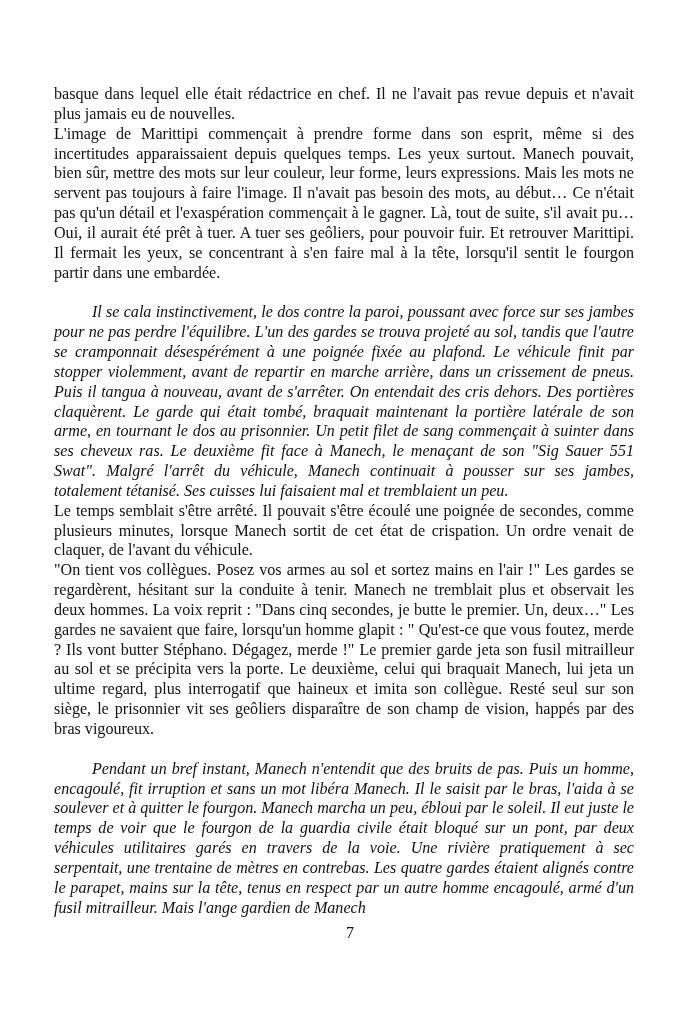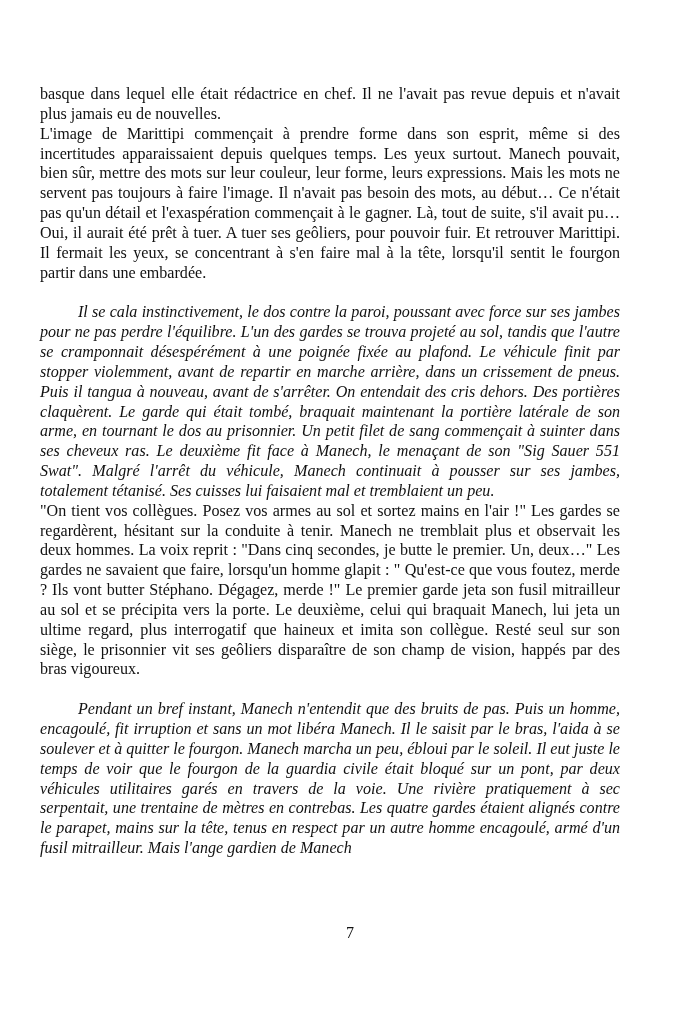--- a/index.html
+++ b/index.html
@@ -1,19 +1,19 @@
 <!DOCTYPE html>
 <html><head>
   <meta charset="utf-8">
   <style>
     html, body { margin: 0; padding: 0; background: #ffffff; }
     body { width: 700px; height: 1028px; position: relative; overflow: hidden; }
     .page {
       position: absolute;
-      left: 40px;
+      left: 54px;
       top: 84px;
       width: 580px;
       font-family: "Liberation Serif", serif;
       font-size: 16.1px;
       line-height: 19.85px;
       color: #111111;
       text-align: justify;
     }
     .para { margin: 0; }
     .para.indent { text-indent: 38px; font-style: italic; }
@@ -30,18 +30,19 @@
     }
   </style>
 </head>
 <body>
 
 <div class="page">
   <p class="para">basque dans lequel elle était rédactrice en chef. Il ne l'avait pas revue depuis et n'avait plus jamais eu de nouvelles.</p>
   <p class="para">L'image de Marittipi commençait à prendre forme dans son esprit, même si des incertitudes apparaissaient depuis quelques temps. Les yeux surtout. Manech pouvait, bien sûr, mettre des mots sur leur couleur, leur forme, leurs expressions. Mais les mots ne servent pas toujours à faire l'image. Il n'avait pas besoin des mots, au début… Ce n'était pas qu'un détail et l'exaspération commençait à le gagner. Là, tout de suite, s'il avait pu… Oui, il aurait été prêt à tuer. A tuer ses geôliers, pour pouvoir fuir. Et retrouver Marittipi. Il fermait les yeux, se concentrant à s'en faire mal à la tête, lorsqu'il sentit le fourgon partir dans une embardée.</p>
   <div class="gap"></div>
   <p class="para indent">Il se cala instinctivement, le dos contre la paroi, poussant avec force sur ses jambes pour ne pas perdre l'équilibre. L'un des gardes se trouva projeté au sol, tandis que l'autre se cramponnait désespérément à une poignée fixée au plafond. Le véhicule finit par stopper violemment, avant de repartir en marche arrière, dans un crissement de pneus. Puis il tangua à nouveau, avant de s'arrêter. On entendait des cris dehors. Des portières claquèrent. Le garde qui était tombé, braquait maintenant la portière latérale de son arme, en tournant le dos au prisonnier. Un petit filet de sang commençait à suinter dans ses cheveux ras. Le deuxième fit face à Manech, le menaçant de son "Sig Sauer 551 Swat".  Malgré l'arrêt du véhicule, Manech continuait à pousser sur ses jambes, totalement tétanisé. Ses cuisses lui faisaient mal et tremblaient un peu.</p>
+  <p class="para">Le temps semblait s'être arrêté. Il pouvait s'être écoulé une poignée de secondes, comme plusieurs minutes, lorsque Manech sortit de cet état de crispation. Un ordre venait  de claquer, de l'avant du véhicule.</p>
   <p class="para">"On tient vos collègues. Posez vos armes au sol et sortez mains en l'air !" Les gardes se regardèrent, hésitant sur la conduite à tenir. Manech ne tremblait plus et observait les deux hommes. La voix reprit : "Dans cinq secondes, je butte le premier. Un, deux…" Les gardes ne savaient que faire, lorsqu'un homme glapit : " Qu'est-ce que vous foutez, merde ? Ils vont butter Stéphano. Dégagez, merde !" Le premier garde jeta son fusil mitrailleur au sol et se précipita vers la porte. Le deuxième, celui qui braquait Manech, lui jeta un ultime regard, plus interrogatif que haineux et imita son collègue. Resté seul sur son siège, le prisonnier vit ses geôliers disparaître de son champ de vision, happés par des bras vigoureux.</p>
   <div class="gap"></div>
   <p class="para indent">Pendant un bref instant, Manech n'entendit que des bruits de pas. Puis un homme, encagoulé, fit irruption et sans un mot libéra Manech. Il le saisit par le bras, l'aida à se soulever et à quitter le fourgon. Manech marcha un peu, ébloui par le soleil. Il eut juste le temps de voir que le fourgon de la guardia civile était bloqué sur un pont, par deux véhicules utilitaires garés en travers de la voie. Une rivière pratiquement à sec serpentait, une trentaine de mètres en contrebas. Les quatre gardes étaient alignés contre le parapet, mains sur la tête, tenus en respect par un autre homme encagoulé, armé d'un fusil mitrailleur. Mais l'ange gardien de Manech</p>
 </div>
 
 <div class="page-number">7</div>
 
 </body></html>

